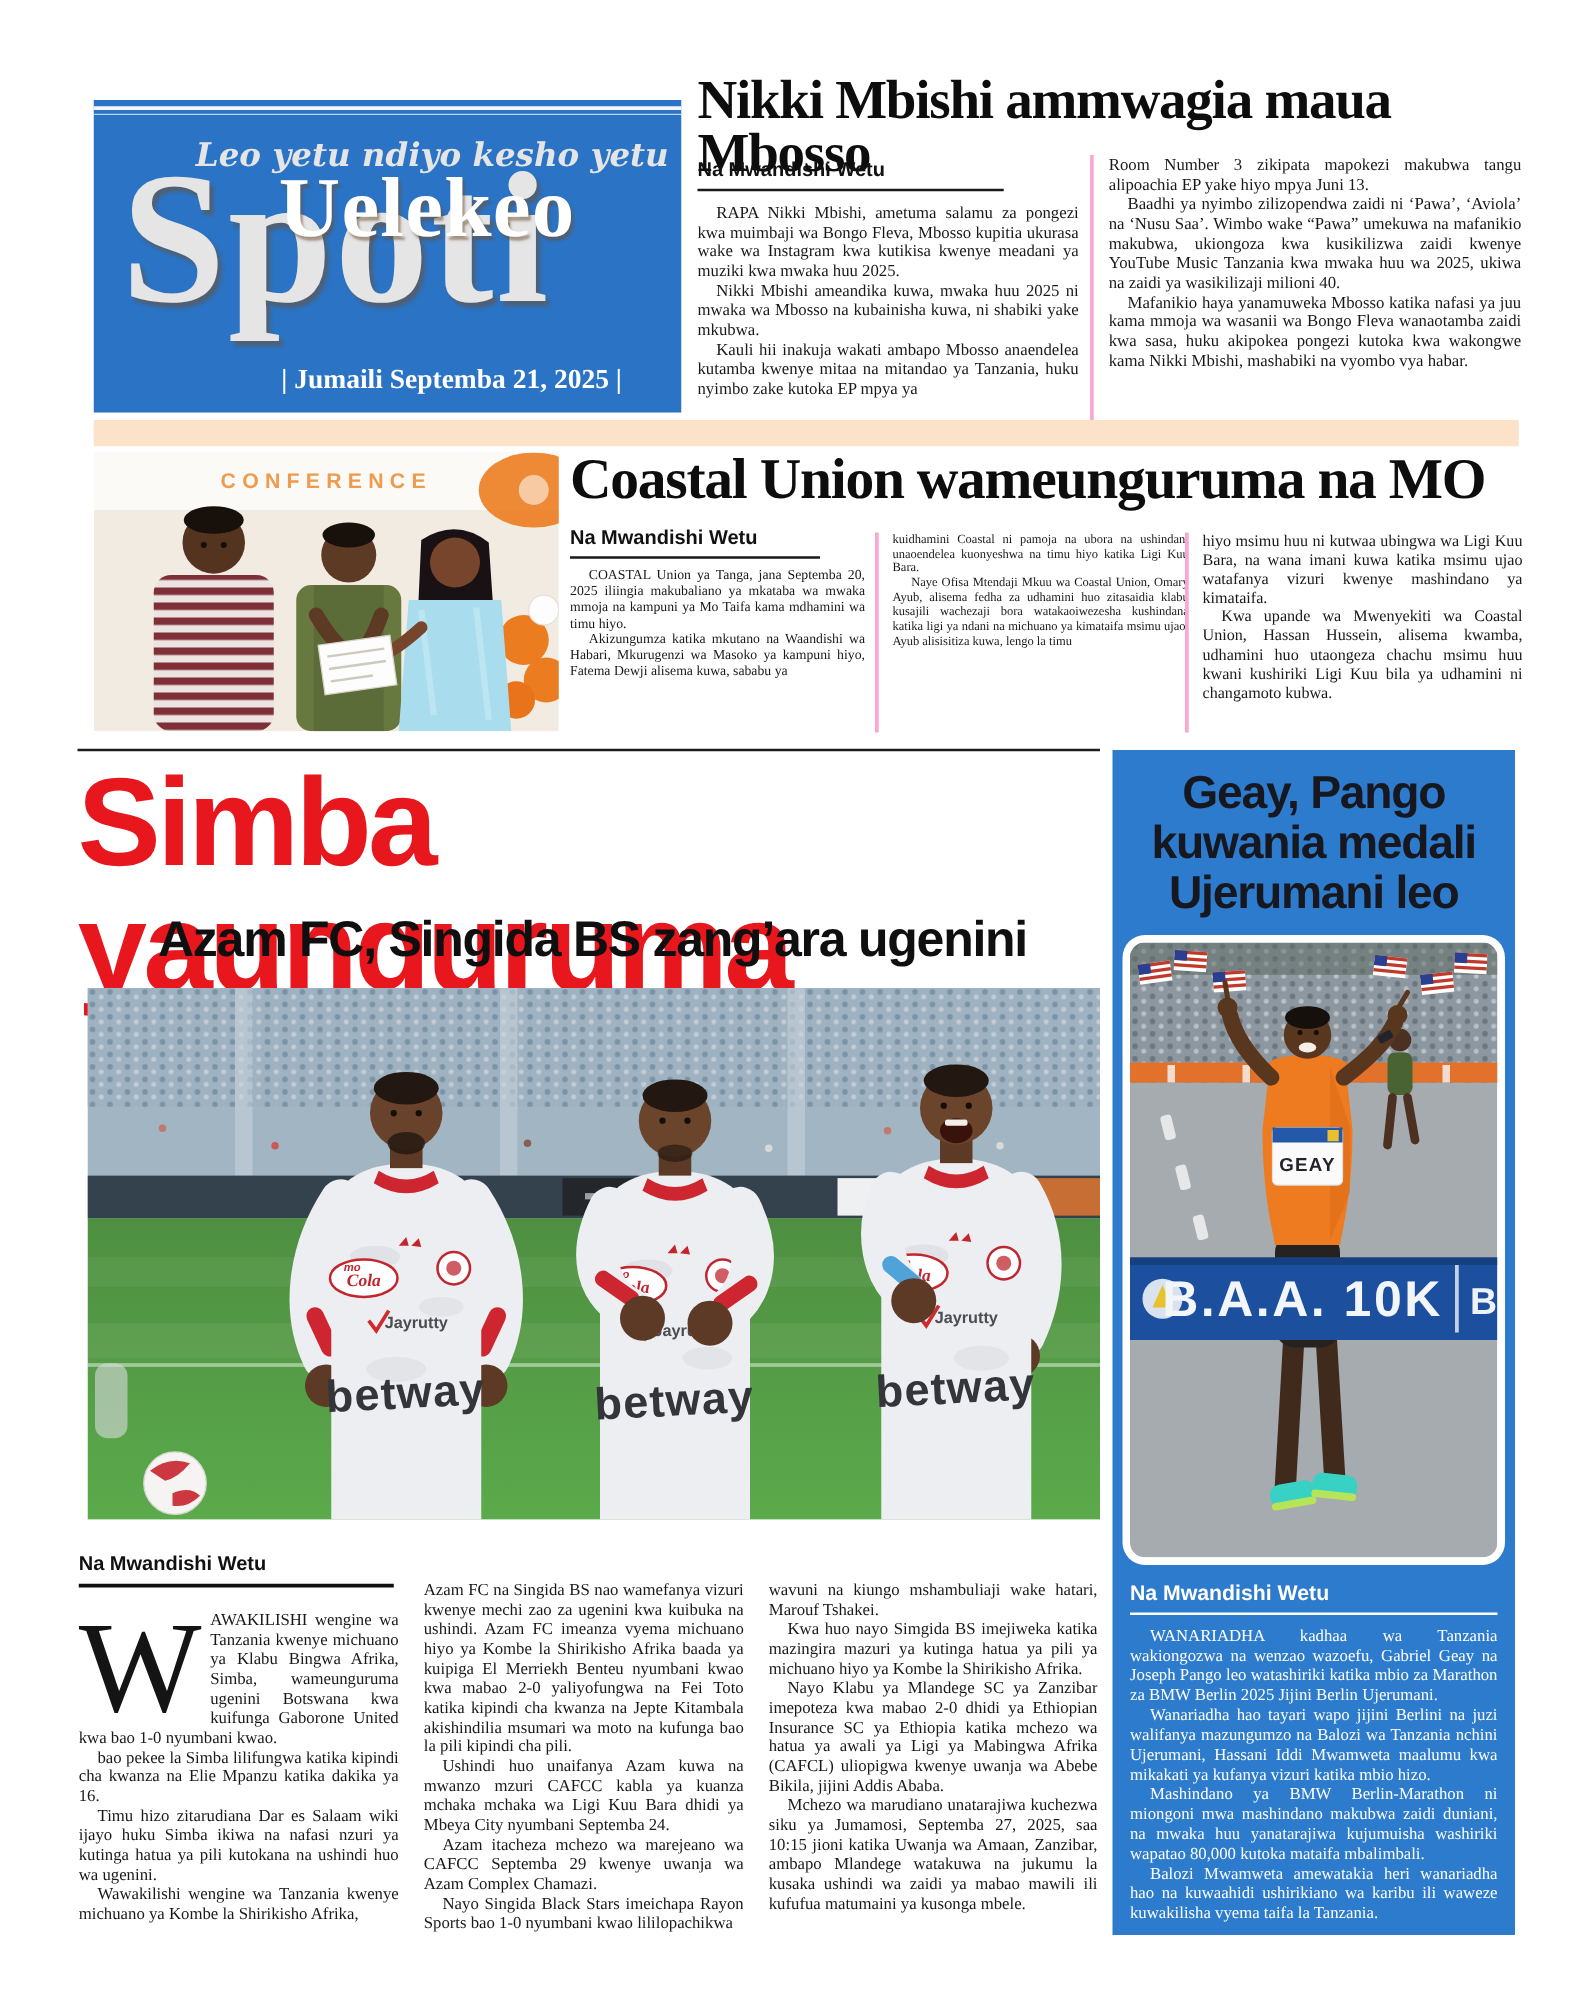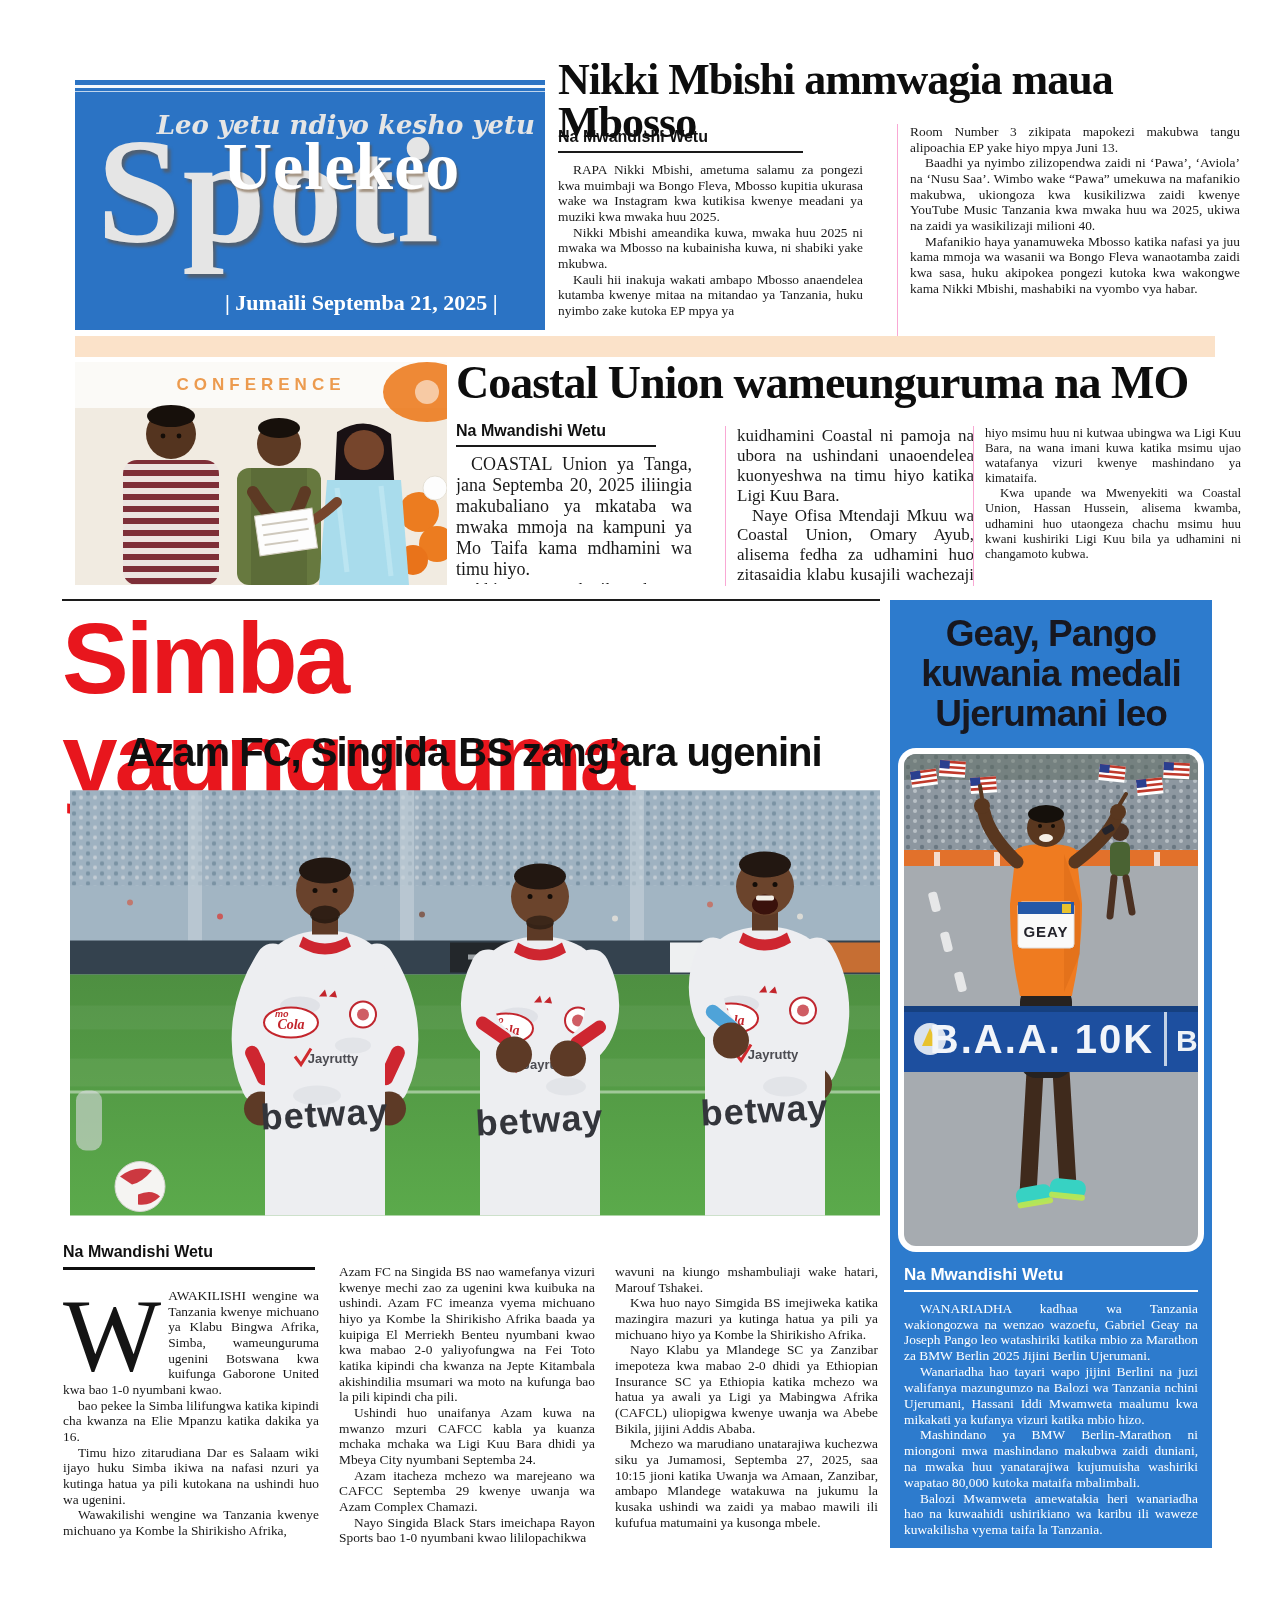--- a/index.html
+++ b/index.html
@@ -17,34 +17,34 @@
   .title-main{position:absolute;left:22px;top:36px;font:700 150px/1 "Liberation Serif",serif;color:#e5e5e5;
              letter-spacing:2px;text-shadow:3px 4px 3px rgba(110,80,50,.55);}
   .date-line{position:absolute;left:150px;bottom:14px;font:600 22px "Liberation Serif",serif;color:#fff;}
   
   .headline{font:900 44px/0.98 "Liberation Serif",serif;color:#0d0d0d;letter-spacing:-1px;}
   .byline{font:700 16px "Liberation Sans",sans-serif;color:#111;padding-bottom:5px;}
   .bl-dark{border-bottom:2px solid #1a1a1a;}
   .colbody{font:400 13.4px/1.17 "Liberation Serif",serif;color:#191919;text-align:justify;overflow:hidden;}
   .colbody p{margin:0;text-indent:15px;}
   .cont p:first-child{text-indent:0;}
-  .vrule{border-left:1px solid #f9a8d4;margin-left:25px;}
+  .vrule{border-left:3px solid #f9a8d4;}
   
   #nikki-headline{left:558px;top:58px;width:660px;}
   #nikki-byline{left:558px;top:128px;width:245px;}
   #nikki-col1{left:558px;top:162px;width:305px;height:172px;}
   #nikki-col2{left:872px;top:124px;width:330px;height:212px;padding-left:12px;}
   
   #peach{left:75px;top:336px;width:1140px;height:21px;background:#fbe2c9;}
   
   #coastal-photo{left:75px;top:362px;width:372px;height:223px;}
   #coastal-headline{left:456px;top:360px;width:760px;font-size:46px;}
   #coastal-byline{left:456px;top:422px;width:200px;}
-  #coastal-col1{left:456px;top:454px;width:236px;height:130px;font-size:18px;}
-  #coastal-col2{left:700px;top:426px;width:237px;height:160px;padding-left:11px;font-size:17px;}
+  #coastal-col1{left:456px;top:454px;width:236px;height:130px;font-size:11px;}
+  #coastal-col2{left:700px;top:426px;width:237px;height:160px;padding-left:11px;font-size:10px;}
   #coastal-col3{left:948px;top:426px;width:256px;height:160px;padding-left:11px;font-size:12.9px;}
   
   #top-rule{left:62px;top:599px;width:818px;height:2px;background:#1c1c1c;}
   #main-hl{left:62px;top:608px;width:830px;font:900 100px/1 "Liberation Sans",sans-serif;
            color:#e8161d;letter-spacing:-3px;}
   #sub-hl{left:64px;top:732px;width:820px;font:900 40px/1 "Liberation Sans",sans-serif;
           color:#0f0f0f;letter-spacing:-1px;text-align:center;}
   #main-photo{left:70px;top:790px;width:810px;height:426px;}
   #bottom-byline{left:63px;top:1243px;width:252px;border-bottom:3px solid #0f0f0f;padding-bottom:6px;}
   #bcol1{left:63px;top:1288px;width:256px;height:306px;}

